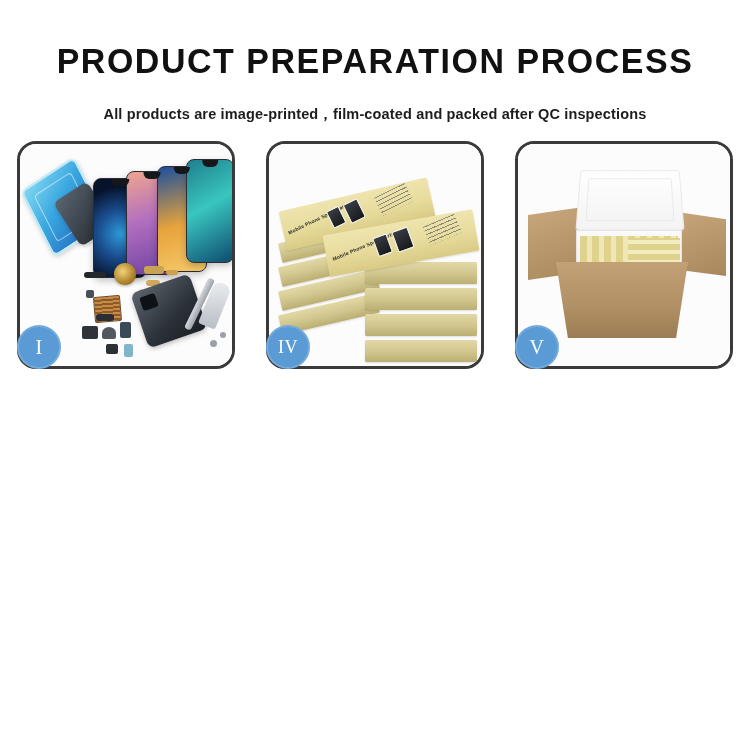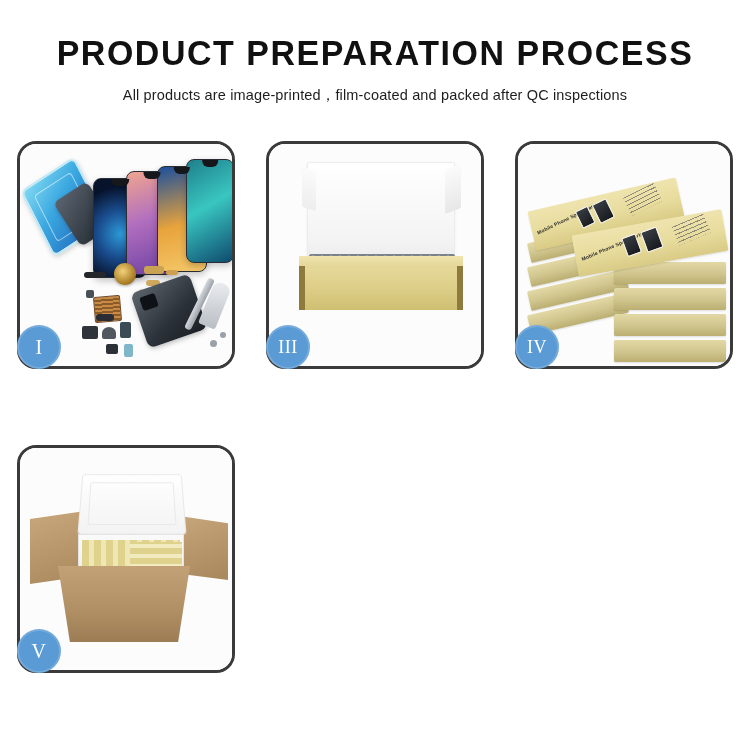--- a/index.html
+++ b/index.html
@@ -18,38 +18,38 @@
     width: 750px;
     height: 750px;
     background: #ffffff;
   }
 
   
   .header {
     position: absolute;
     top: 0; left: 0;
     width: 750px;
-    padding-top: 32px;
+    padding-top: 40px;
     text-align: center;
   }
 
   .title {
     font-size: 35px;
     font-weight: 700;
     color: #111111;
     letter-spacing: 1.6px;
     line-height: 42px;
     white-space: nowrap;
     transform: scaleX(0.97);
   }
 
   .subtitle {
-    margin-top: 11px;
+    margin-top: 22px;
     font-size: 14.5px;
-    font-weight: 400;
+    font-weight: 700;
     color: #1d1d1d;
     letter-spacing: 0.15px;
     line-height: 20px;
     white-space: nowrap;
   }
 
   
   .grid {
     position: absolute;
     top: 141px;
@@ -501,32 +501,20 @@
           <div class="tweezers"></div>
           <div class="tweezers2"></div>
           <div class="part p13"></div>
           <div class="part p14"></div>
         </div>
       </div>
       <div class="badge">I</div>
     </div>
 
 
-    <div class="panel">
-      <div class="panel-inner">
-        <div class="scene">
-          <div class="foam-lid"></div>
-          <div class="tray-contents"></div>
-          <div class="box-tray"></div>
-          <div class="tray-edge-l"></div>
-          <div class="tray-edge-r"></div>
-        </div>
-      </div>
-      <div class="badge w3">III</div>
-    </div>
 
     <div class="panel">
       <div class="panel-inner">
         <div class="scene">
           <div class="stack">
 
             <div class="sbox" style="left:2px;  top:66px;  width:100px; height:20px; transform:rotate(-13deg);">
                 <div class="side"></div>
               </div>
             <div class="sbox" style="left:2px;  top:90px;  width:100px; height:20px; transform:rotate(-13deg);">

